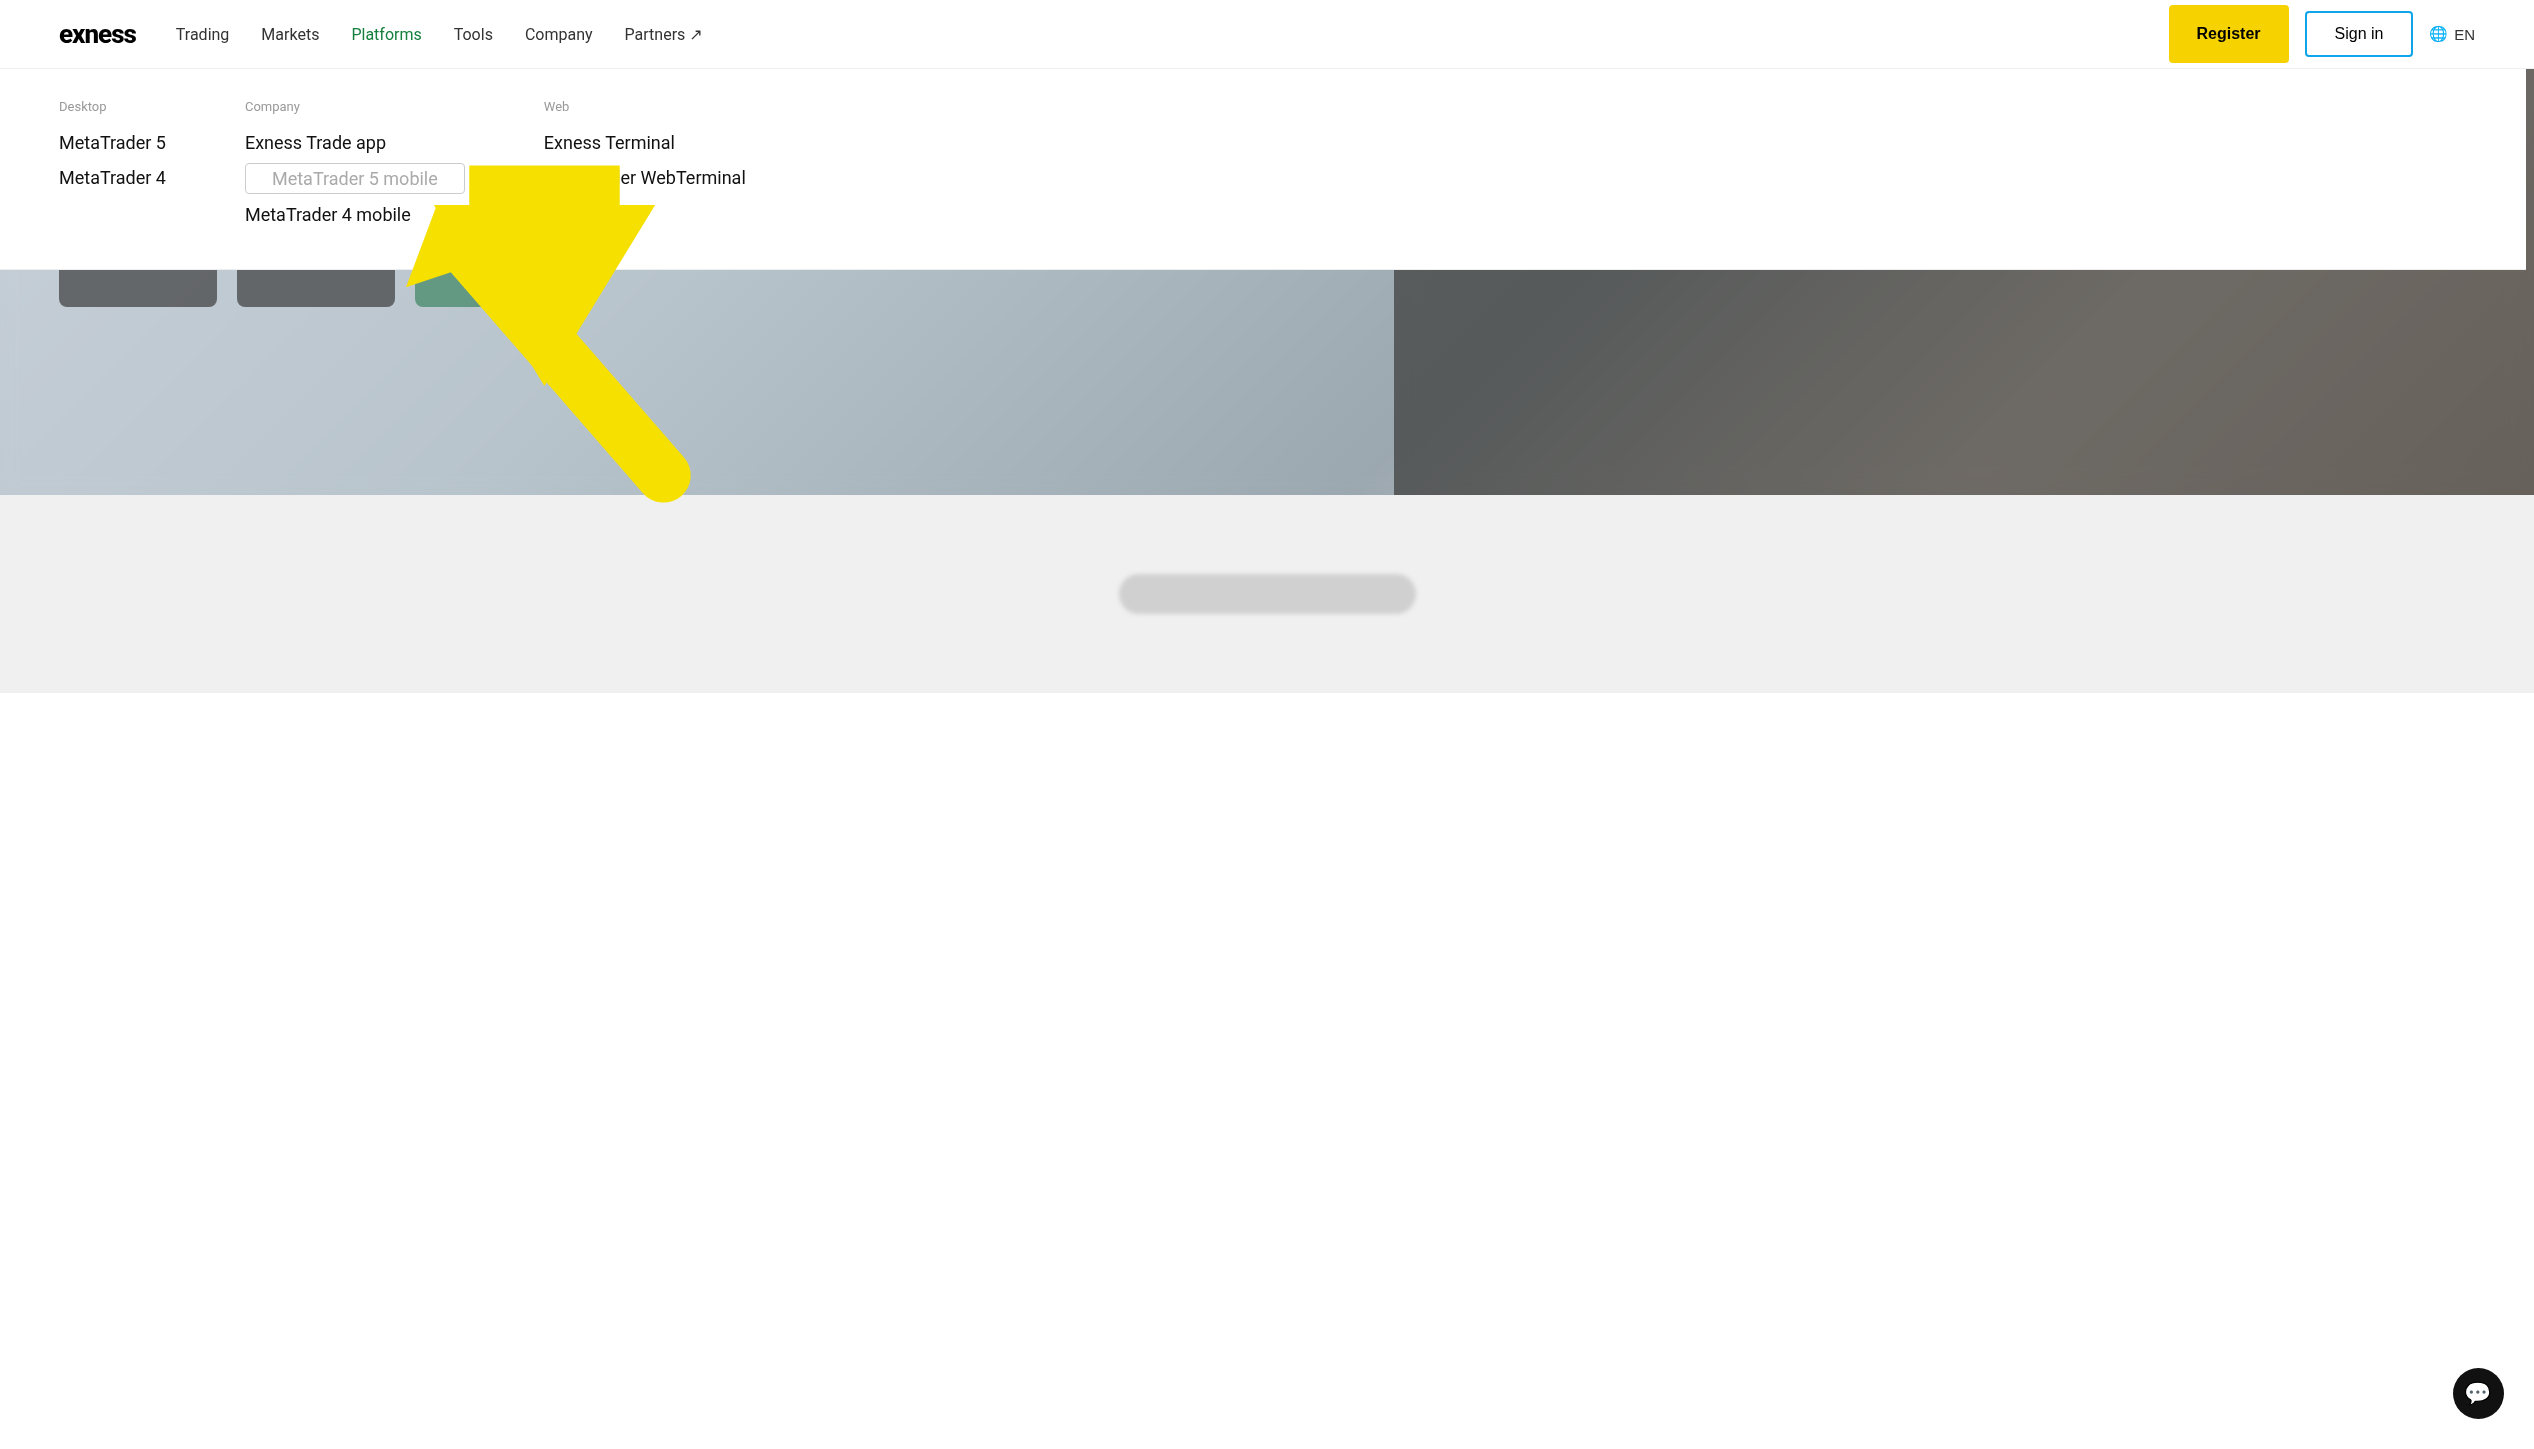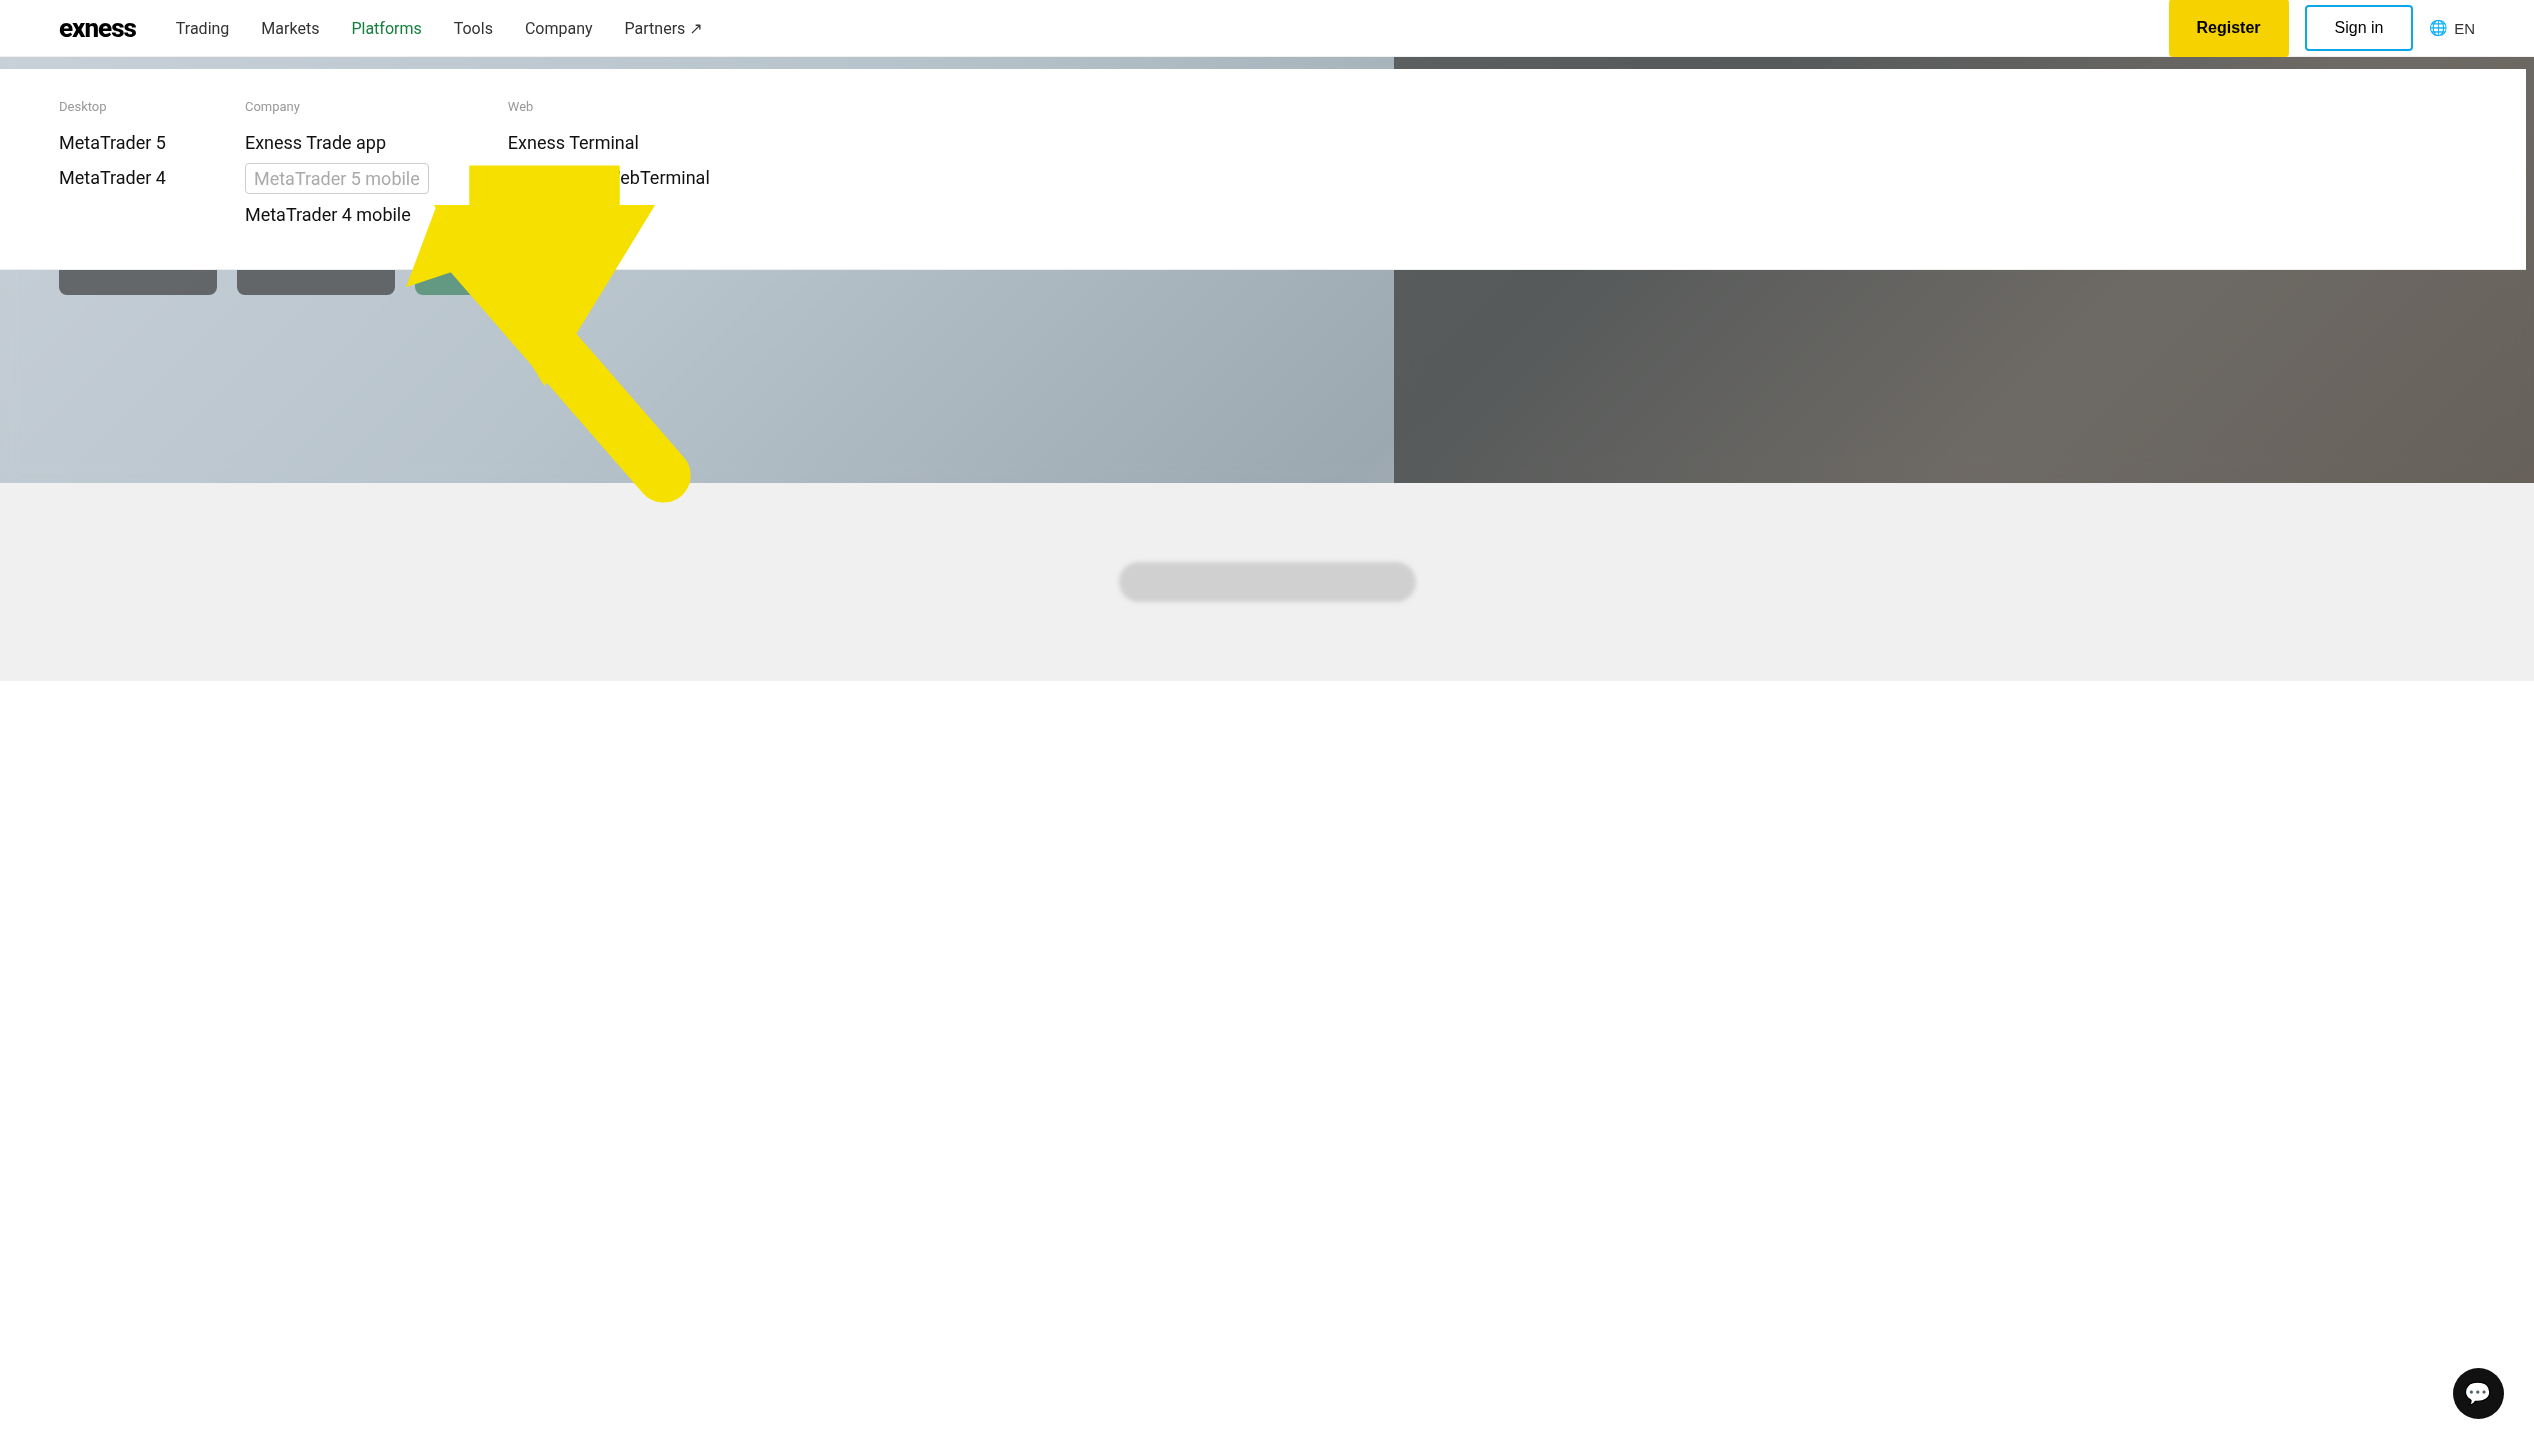--- a/index.html
+++ b/index.html
@@ -11,21 +11,21 @@
       min-height: 100vh;
       overflow-x: hidden;
     }
 
     
     .header {
       display: flex;
       align-items: center;
       justify-content: space-between;
       padding: 0 59px;
-      height: 57px;
+      height: 69px;
       background: #fff;
       border-bottom: 1px solid #f0f0f0;
       position: relative;
       z-index: 100;
     }
 
     .header-left {
       display: flex;
       align-items: center;
       gap: 40px;
@@ -130,21 +130,21 @@
       color: #111;
       font-weight: 400;
       cursor: pointer;
       text-decoration: none;
       padding: 4px 0;
     }
 
     .dropdown-link.highlighted {
       border: 1.5px solid #ccc;
       border-radius: 4px;
-      padding: 4px 8px;
+      padding: 4px 26px;
       color: #aaa;
       display: inline-block;
     }
 
     
     .blurred-section {
       position: relative;
       width: 100%;
       height: 426px;
       background: linear-gradient(135deg, #c8d0d8 0%, #b8c4cc 30%, #9ca8b0 60%, #d0ccc8 80%, #c0b8b0 100%);

